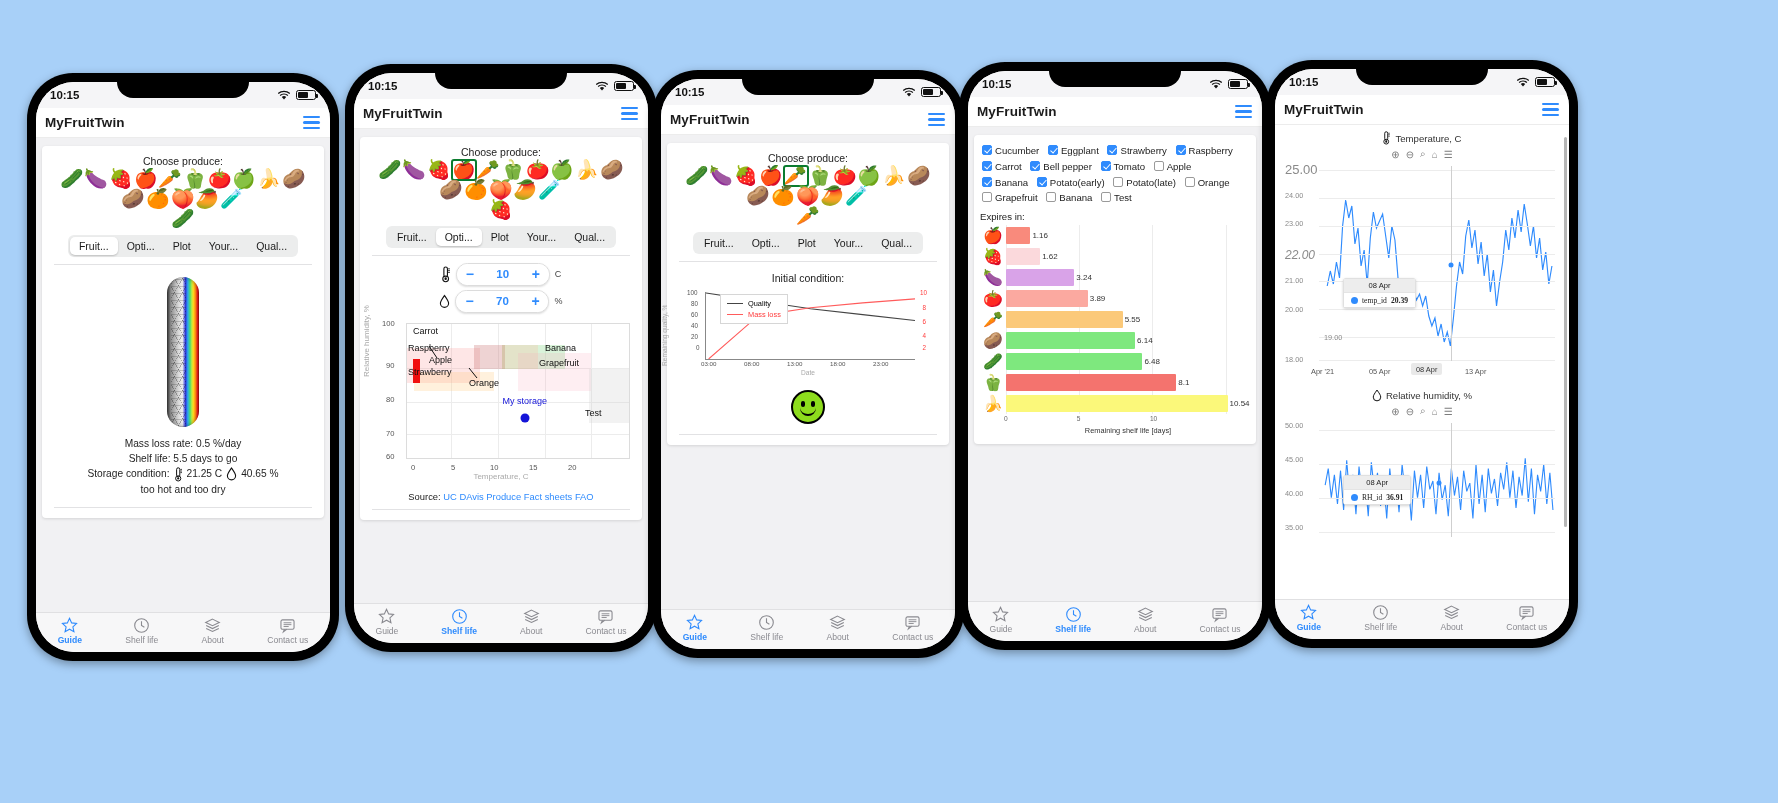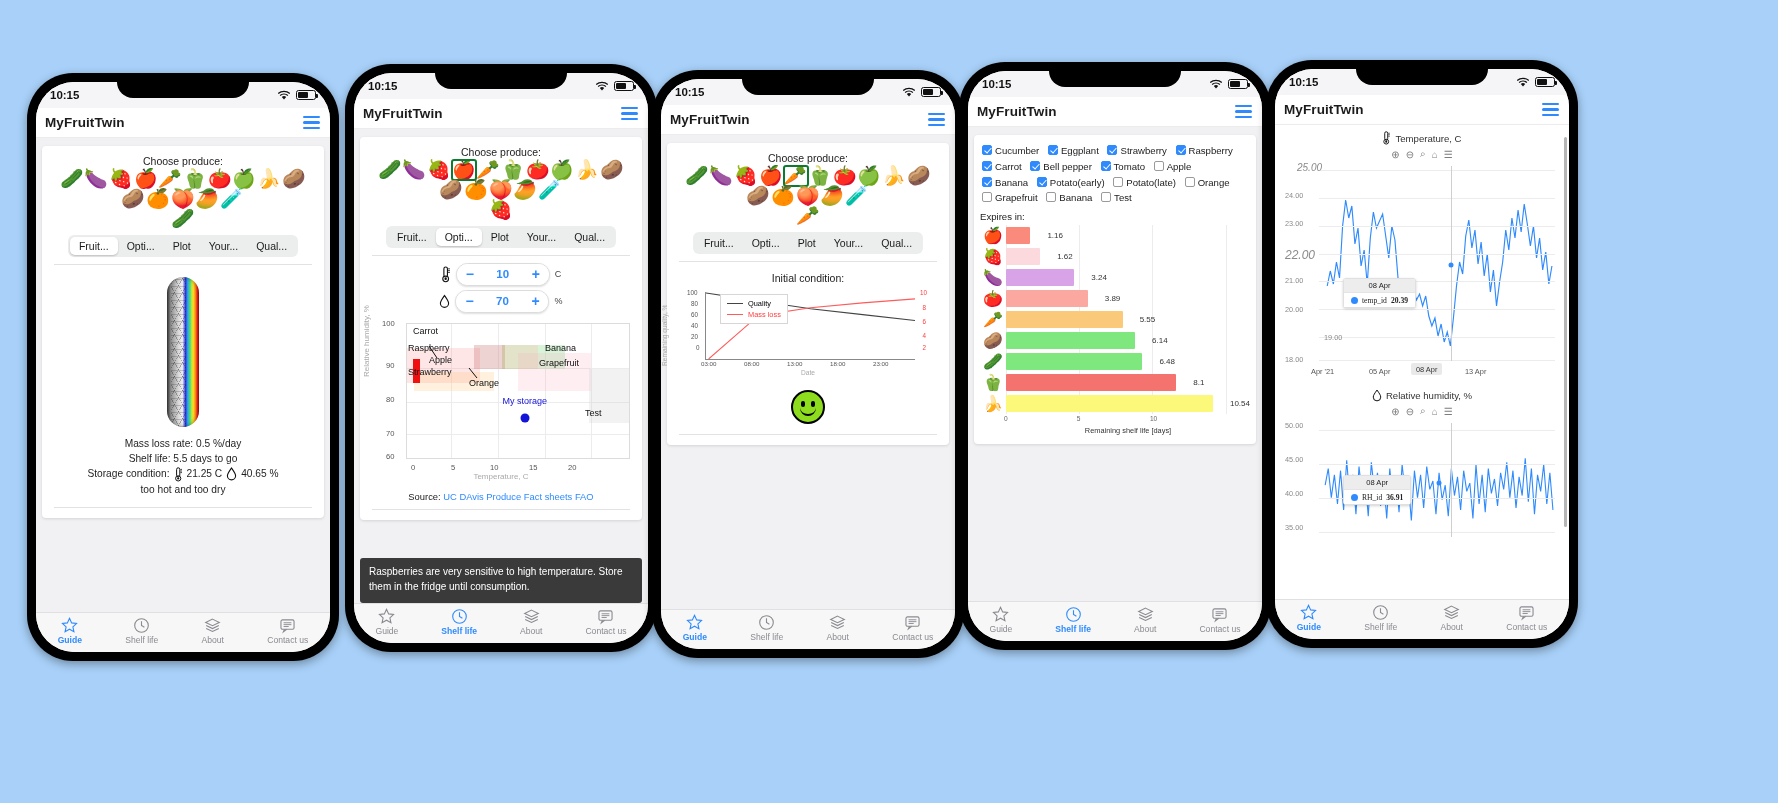--- a/index.html
+++ b/index.html
@@ -160,21 +160,21 @@
   .cb.on { background:#2f8bfd; border-color:#2f8bfd; position:relative;}
   .cb.on::after{content:"";position:absolute;left:3px;top:0.3px;width:2.6px;height:6px;border:solid #fff;border-width:0 1.6px 1.6px 0;transform:rotate(42deg);}
   .cbitem { margin-right:6px; white-space:nowrap; display:inline-block; cursor:pointer;}
 
   .barchart-title{ font-size:9.6px; color:#222; text-align:left; margin:1px 0 3px;}
   .bars { position:relative; }
   .barrow{ display:flex; align-items:center; height:21px; }
   .baricon{ width:26px; text-align:center; font-size:16px; }
   .bartrack{ flex:1; position:relative; height:100%; display:flex; align-items:center;}
   .bar{ height:17px; border-radius:1px; }
-  .barval{ font-size:8px; color:#333; margin-left:17px; white-space:nowrap;}
+  .barval{ font-size:8px; color:#333; margin-left:2px; white-space:nowrap;}
   .bxaxis{ display:flex; margin-left:26px; position:relative; height:12px; font-size:6.6px; color:#666;}
   .bxlabel{ text-align:center; font-size:7.4px; color:#333; margin-left:26px;}
 
   
   .ph5head{ display:flex; align-items:center; justify-content:center; gap:4px; font-size:9.6px; color:#333; margin-top:4px;}
   .ph5tools{ display:flex; align-items:center; justify-content:center; gap:6px; color:#7d7d7d; font-size:10px; margin:3px 0 2px;}
   .ph5tools span{ cursor:pointer; }
   .tooltipbox{
     position:absolute; background:#f2f2f2; border:1px solid #e0e0e0; border-radius:3px;
     box-shadow:0 1px 3px rgba(0,0,0,.18); font-size:7.6px; color:#222; z-index:6;
@@ -461,21 +461,20 @@
             <div class="tick" style="left:161px; top:144px;">15</div>
             <div class="tick" style="left:200px; top:144px;">20</div>
             <div class="axis-label" style="left:0; right:0; top:153px; text-align:center;">Temperature, C</div>
           </div>
 
           <div class="srcline">
             <span>Source: </span><a href="#">UC DAvis Produce Fact sheets FAO</a>
           </div>
           <div class="hrule" style="margin-top:7px;"></div>
         </div>
-        <div class="toast">Raspberries are very sensitive to high temperature. Store them in the fridge until consumption.</div>
       </div>
       <div class="tabbar">
         <div class="tabitem">
           <svg width="17" height="17" viewBox="0 0 20 20">
               <path d="M10 1.6l2.5 5.3 5.8.7-4.3 4 1.2 5.7L10 14.4 4.8 17.3 6 11.6 1.7 7.6l5.8-.7z" fill="none" stroke="#8a8a90" stroke-width="1.3"></path>
             </svg>
           <span class="tlabel">Guide</span>
         </div>
         <div class="tabitem active">
           <svg width="17" height="17" viewBox="0 0 20 20">
@@ -857,21 +856,21 @@
               <div class="gridline" style="left:0;right:0;top:73.5%;height:1px;"></div>
               <div class="gridline" style="left:0;right:0;top:87.8%;height:1px;"></div>
               <div class="gridline" style="left:0;right:0;bottom:0;height:1px;"></div>
               <div style="position:absolute;left:56%;top:0;bottom:0;width:1px;background:#cfcfcf;"></div>
               <svg width="100%" height="100%" viewBox="0 0 230 195" preserveAspectRatio="none">
                 <path d="M8 120 L11 105 L14 118 L17 96 L20 112 L23 60 L26 34 L29 52 L32 40 L35 78 L38 62 L41 100 L44 84 L47 118 L50 72 L53 46 L56 62 L59 55 L62 48 L65 70 L68 92 L71 60 L74 74 L77 112 L80 120 L83 116 L86 122 L89 118 L92 124 L95 134 L98 128 L101 140 L104 130 L107 150 L110 160 L113 152 L116 170 L119 158 L122 176 L125 166 L128 180 L131 152 L134 120 L137 96 L140 108 L143 70 L146 54 L149 82 L152 64 L155 98 L158 76 L161 110 L164 88 L167 126 L170 104 L173 140 L176 116 L179 96 L182 64 L185 84 L188 52 L191 72 L194 44 L197 66 L200 38 L203 58 L206 80 L209 60 L212 92 L215 72 L218 104 L221 86 L224 118 L227 100" stroke="#2f8bfd" stroke-width="1.15" fill="none" vector-effect="non-scaling-stroke"></path>
               </svg>
               <div style="position:absolute;left:56%;top:51%;width:5px;height:5px;border-radius:50%;background:#2f8bfd;transform:translate(-50%,-50%);"></div>
             </div>
 
-            <div class="tick" style="left:18px;top:0px;color:#8a8a8a;font-size:10px;font-style:italic;">25.00</div>
+            <div class="tick" style="left:6px;top:0px;color:#8a8a8a;font-size:13px;">25.00</div>
             <div class="tick" style="left:6px;top:29px;color:#8a8a8a;font-size:7.3px;">24.00</div>
             <div class="tick" style="left:6px;top:57px;color:#8a8a8a;font-size:7.3px;">23.00</div>
             <div class="tick" style="left:6px;top:86px;color:#8a8a8a;font-size:12px;font-style:italic;">22.00</div>
             <div class="tick" style="left:6px;top:114px;color:#8a8a8a;font-size:7.3px;">21.00</div>
             <div class="tick" style="left:6px;top:143px;color:#8a8a8a;font-size:7.3px;">20.00</div>
             <div class="tick" style="left:6px;top:171px;color:#8a8a8a;font-size:7.3px;margin-left:39px;">19.00</div>
             <div class="tick" style="left:6px;top:193px;color:#8a8a8a;font-size:7.3px;">18.00</div>
 
             <div class="tooltipbox" style="left:64px;top:116px;">
               <div class="tt-head">08 Apr</div>

